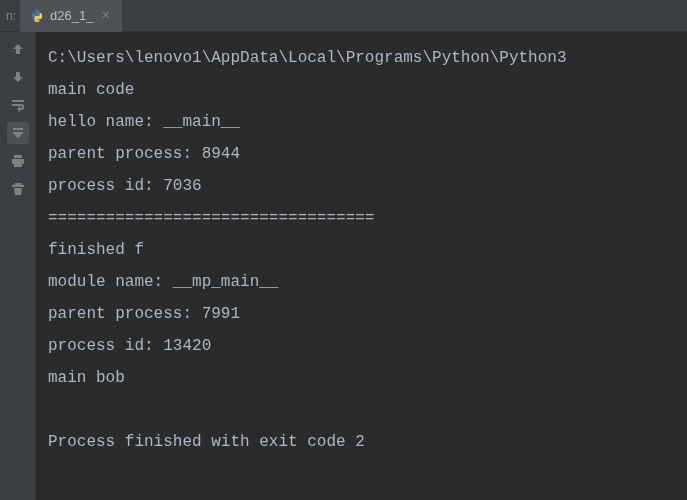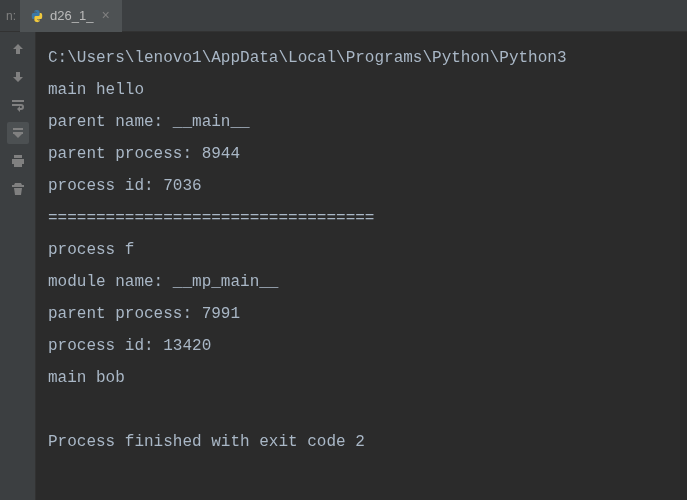--- a/index.html
+++ b/index.html
@@ -154,26 +154,26 @@
     </div>
     <div class="gutter-icon">
       <svg viewBox="0 0 16 16">
           <path fill="currentColor" d="M5 2h6l1 2h2v2H2V4h2zm-1 5h8l-1 7H5z"></path>
         </svg>
     </div>
   </div>
 
   <div class="console-output">
     <div class="output-line">C:\Users\lenovo1\AppData\Local\Programs\Python\Python3</div>
-    <div class="output-line">main hello</div>
-    <div class="output-line">parent name: __main__</div>
+    <div class="output-line">main code</div>
+    <div class="output-line">hello name: __main__</div>
     <div class="output-line">parent process: 8944</div>
     <div class="output-line">process id: 7036</div>
     <div class="output-line">==================================</div>
-    <div class="output-line">process f</div>
+    <div class="output-line">finished f</div>
     <div class="output-line">module name: __mp_main__</div>
     <div class="output-line">parent process: 7991</div>
     <div class="output-line">process id: 13420</div>
     <div class="output-line">main bob</div>
     <div class="blank-line"></div>
     <div class="output-line">Process finished with exit code 2</div>
   </div>
 </div>
 
 </body></html>

